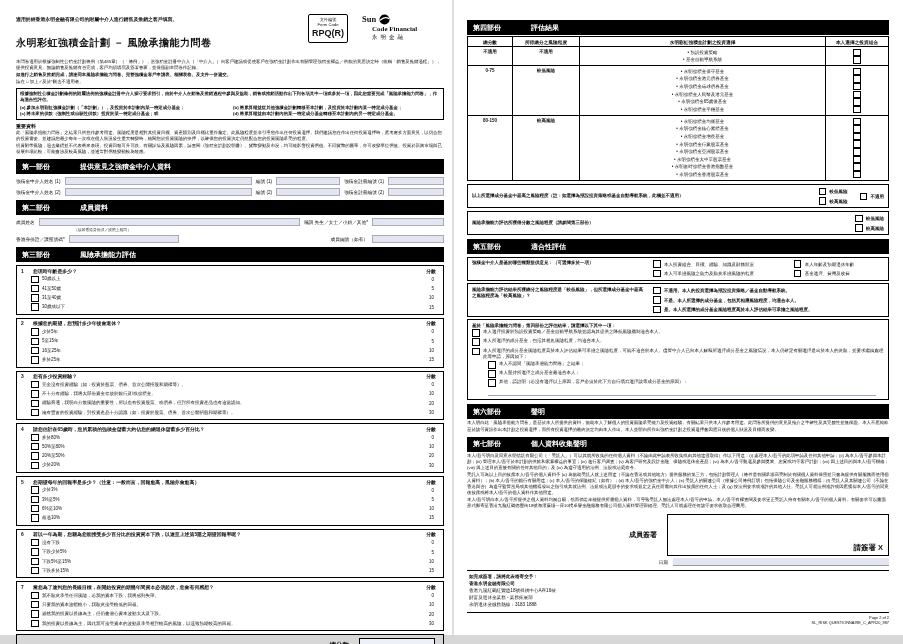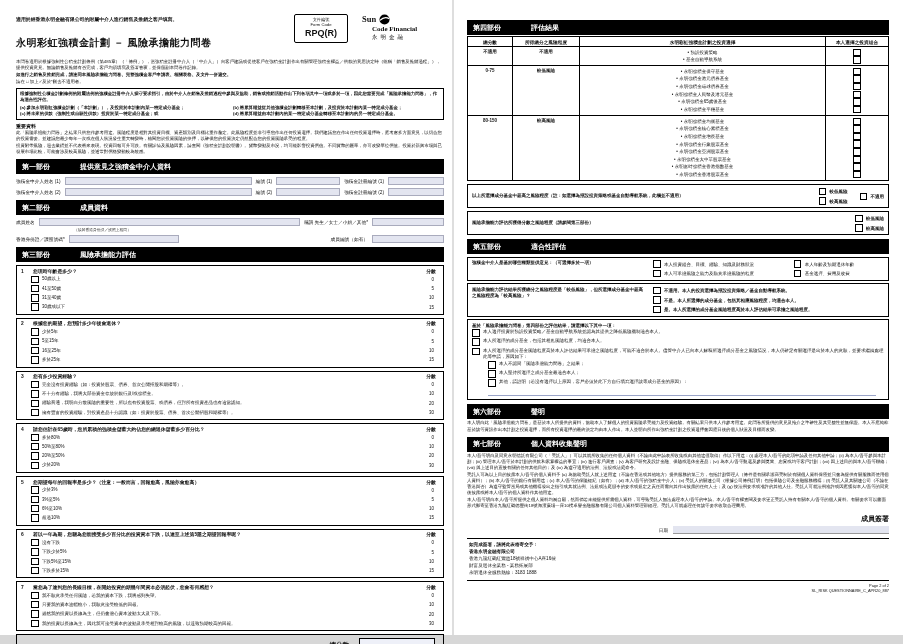--- a/index.html
+++ b/index.html
@@ -18,21 +18,21 @@
   .field{background:#e3e5f0;border:1px solid #a9abbd;height:8px;box-sizing:border-box;}
   .bold{font-weight:bold;}
   .mini{font-size:4.4px;line-height:1.38;margin:1px 0;}
   .pg-foot{text-align:right;font-size:3.9px;line-height:1.35;margin-top:2px;}
 
   
   .p1-head{position:relative;min-height:44px;}
   .head-note{font-size:4.9px;font-weight:bold;padding-top:4px;width:300px;}
   .p1-title{font-size:10px;font-weight:bold;margin-top:14px;letter-spacing:.5px;}
   .formcode{position:absolute;right:96px;top:2px;border:1px solid #000;border-radius:2px;
-            padding:2px 10px;text-align:center;font-size:4.2px;line-height:1.3;}
+            padding:2px 3px;text-align:center;font-size:4.2px;line-height:1.3;}
   .formcode .v{font-size:9px;font-weight:bold;}
   .logo{position:absolute;right:0;top:2px;width:88px;text-align:left;padding-left:6px;box-sizing:border-box;}
   .logo-top{display:flex;align-items:flex-start;gap:3px;font-family:"Liberation Serif",serif;
             font-size:8.5px;font-weight:bold;}
   .logo-sub{font-family:"Liberation Serif",serif;font-size:7px;font-weight:bold;margin-left:10px;}
   .logo-cn{font-size:5.5px;letter-spacing:3px;margin-top:1px;margin-left:10px;}
 
   .intro{margin-top:3px;}
   .notice-box{border:1px solid #000;padding:2px 3px;font-size:4.4px;font-weight:bold;
               line-height:1.4;margin:3px 0;}
@@ -584,20 +584,23 @@
     <span>個人資料收集聲明</span>
   </div>
   <div>
       <p class="mini">本人/吾等明白及同意永明信託有限公司（「受託人」）可以其就所收集的任何個人資料（不論由此申請表所收集或由其他途徑取得）作以下用途：(i) 處理本人/吾等的此項申請及任何其他申請；(ii) 為本人/吾等參與本計劃；(iii) 管理本人/吾等於本計劃的供款和累算權益的事宜；(iv) 進行客戶調查；(v) 為客戶研究及設計金融、保險或退休金產品；(vi) 為本人/吾等甄選及參與獎賞、忠實或均等客戶計劃；(vii) 因上述目的與本人/吾等聯絡；(viii) 與上述目的直接有關的任何其他目的；及 (ix) 為遵守適用的法例、法規或法庭命令。</p>
       <p class="mini">受託人可為以上目的披露本人/吾等的個人資料予 (a) 為協助受託人就上述用途（不論在香港或其他地方）提供服務的第三方，包括計劃管理人（條件是有關承辦商受制於有關個人資料保密並只會為提供有關服務而使用個人資料）；(b) 本人/吾等的銀行有關用途；(c) 本人/吾等的保險經紀（如有）；(d) 本人/吾等的強積金中介人；(e) 受託人的關連公司（根據公司條例訂明）包括保險公司及金融服務機構；(f) 受託人及其關連公司（不論在香港與否）為遵守監管當局或其他機構發出之指引或其就法例、法規或法庭頒令的要求或規定之責任而需向其作出披露的任何人士；及 (g) 按法例要求或准許的其他人仕。受託人可就法例准許或因應獲得本人/吾等的同意後披露或將本人/吾等的個人資料作其他用途。</p>
       <p class="mini">本人/吾等明白本人/吾等所提供之個人資料均屬自願，然而倘若未能提供所需個人資料，可導致受託人無法處理本人/吾等的申請。本人/吾等有權查閱及要求更正受託人持有有關本人/吾等的個人資料。有關要求可以書面形式郵寄至香港九龍紅磡德豐街18號海濱廣場一座10樓卓譽金融服務有限公司個人資料管理部經理。受託人可就處理任何該等要求收取合理費用。</p>
     </div>
 
   <div class="sig-area">
     <span class="sig-label">成員簽署</span>
+    <span class="sig-box">
+      <span class="sig-hint">請簽署 X</span>
+    </span>
   </div>
   <div class="date-row">
     <span>日期</span>
     <span class="date-field"></span>
   </div>
 
   <div class="return-block">
     <div class="bold">如完成簽署，請將此表格寄交予：</div>
     <div class="bold">香港永明金融有限公司</div>
     <div>香港九龍紅磡紅鸞道18號祥祺中心A座16樓</div>

